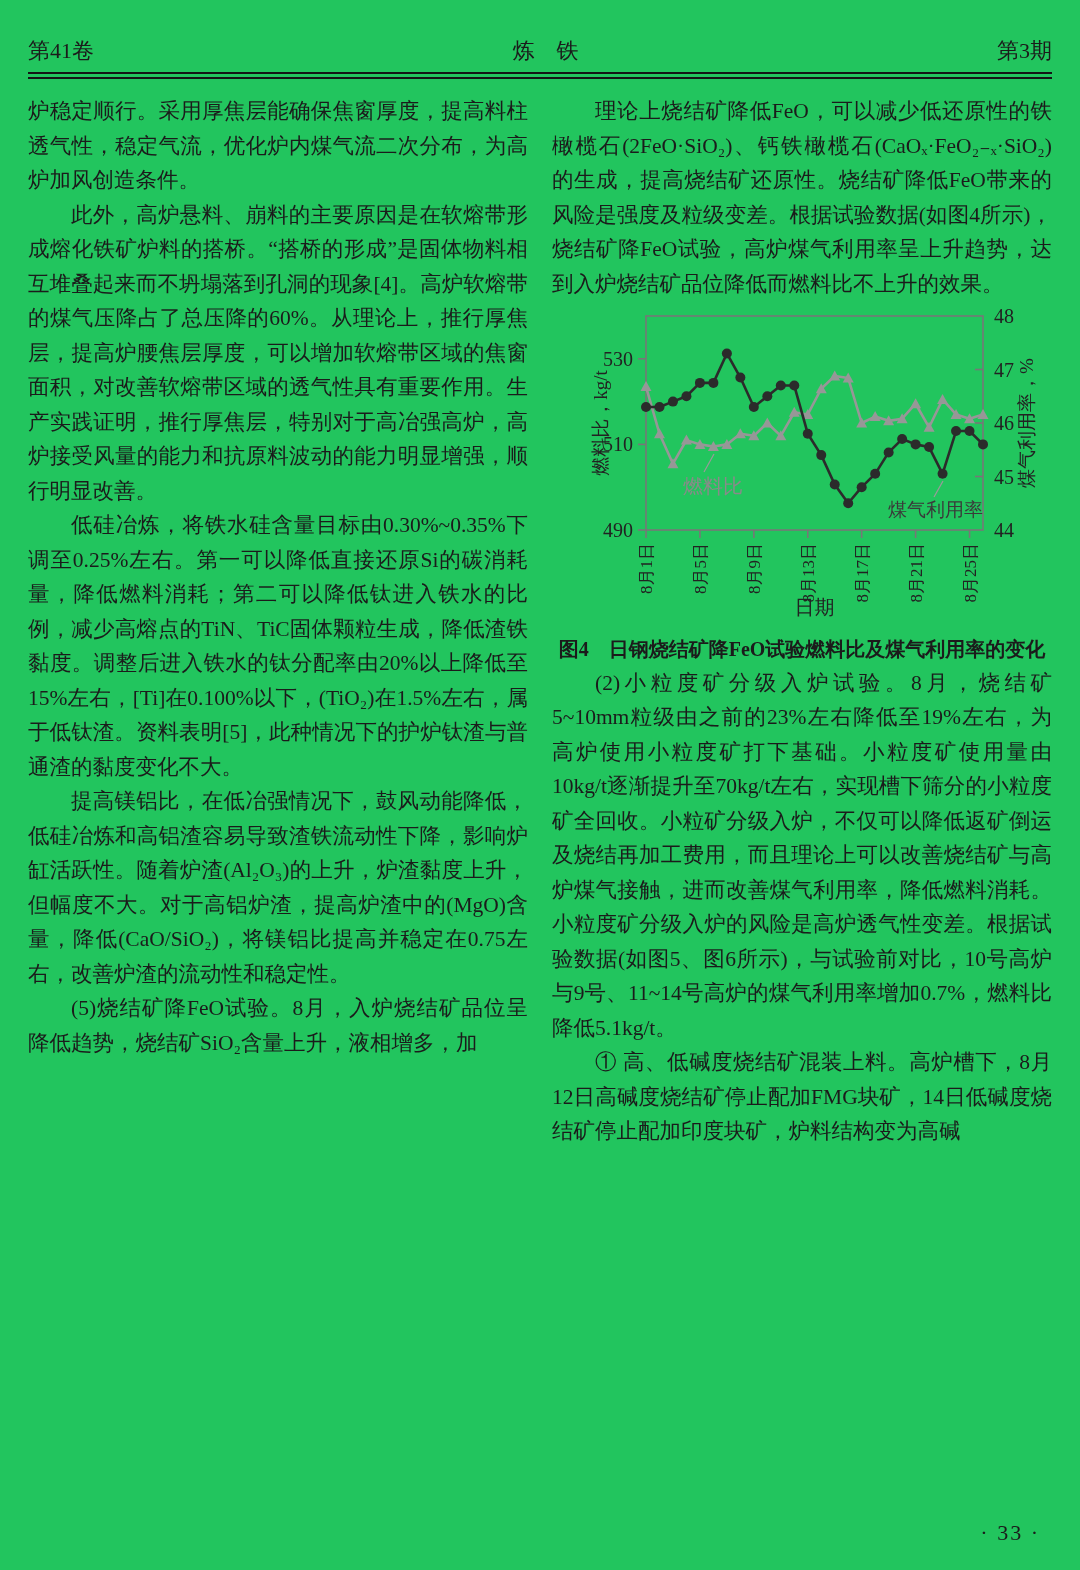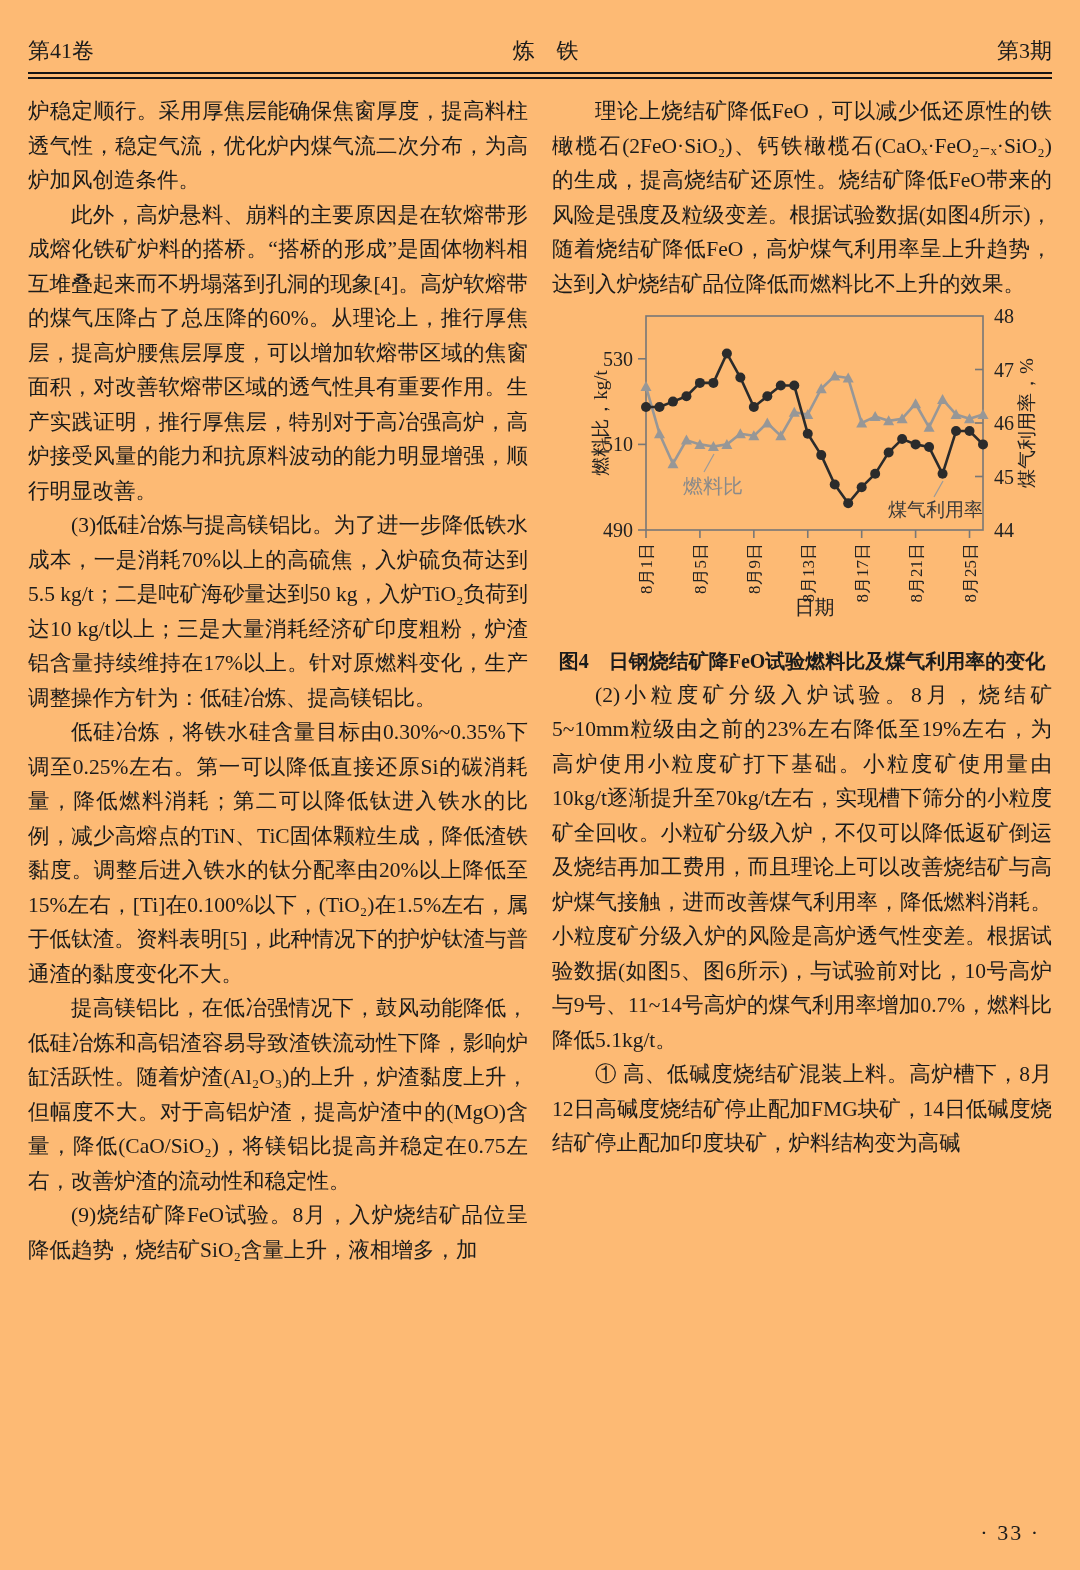--- a/index.html
+++ b/index.html
@@ -1,57 +1,56 @@
 <!DOCTYPE html>
 <html><head>
 <meta charset="utf-8">
 <style>
   html,body{margin:0;padding:0;background:#e8e8e8;}
-  .page{position:relative;width:1080px;height:1570px;background:#fdba74;overflow:hidden;
+  .page{position:relative;width:1080px;height:1570px;background:#22c55e;overflow:hidden;
         font-family:"Liberation Serif","DejaVu Serif",serif;color:#1b1b1b;}
   .hdr{position:absolute;top:36px;left:28px;right:28px;display:flex;
        justify-content:space-between;align-items:baseline;font-size:22px;}
   .rule{position:absolute;top:72px;left:28px;right:28px;height:3px;
         border-top:2px solid #151515;border-bottom:2px solid #151515;}
   .cols{position:absolute;top:94px;left:28px;width:1024px;display:flex;gap:24px;}
   .col{width:500px;font-size:21.5px;line-height:34.5px;text-align:justify;}
   .col p{margin:0;}
   .indent{text-indent:2em;}
   .noindent{text-indent:0;}
   .sec{margin:0;font-size:21.5px;line-height:34.5px;font-weight:600;font-style:italic;}
   figure{margin:2px 0 2px 0;width:500px;}
-  figcaption{font-size:20px;font-weight:bold;text-align:center;line-height:30px;margin-top:14px;}
+  figcaption{font-size:20px;font-weight:bold;text-align:center;line-height:30px;margin-top:2px;}
   .pagenum{position:absolute;top:1520px;right:40px;font-size:22px;letter-spacing:2px;text-align:right;}
   svg text{font-family:"Liberation Serif","DejaVu Serif",serif;}
 </style>
 </head>
 <body>
 
 <div class="page">
 
   <div class="hdr">
     <span>第41卷</span>
     <span>炼　铁</span>
     <span>第3期</span>
   </div>
   <div class="rule"></div>
 
   <div class="cols">
 
     <div class="col">
       <p class="noindent">炉稳定顺行。采用厚焦层能确保焦窗厚度，提高料柱透气性，稳定气流，优化炉内煤气流二次分布，为高炉加风创造条件。</p>
       <p class="indent">此外，高炉悬料、崩料的主要原因是在软熔带形成熔化铁矿炉料的搭桥。“搭桥的形成”是固体物料相互堆叠起来而不坍塌落到孔洞的现象[4]。高炉软熔带的煤气压降占了总压降的60%。从理论上，推行厚焦层，提高炉腰焦层厚度，可以增加软熔带区域的焦窗面积，对改善软熔带区域的透气性具有重要作用。生产实践证明，推行厚焦层，特别对于高冶强高炉，高炉接受风量的能力和抗原料波动的能力明显增强，顺行明显改善。</p>
-      <p class="indent">(3)低硅冶炼与提高镁铝比。为了进一步降低铁水成本，一是消耗70%以上的高硫焦，入炉硫负荷达到5.5 kg/t；二是吨矿海砂量达到50 kg，入炉TiO₂负荷到达10 kg/t以上；三是大量消耗经济矿印度粗粉，炉渣铝含量持续维持在17%以上。针对原燃料变化，生产调整操作方针为：低硅冶炼、提高镁铝比。</p>
       <p class="indent">低硅冶炼，将铁水硅含量目标由0.30%~0.35%下调至0.25%左右。第一可以降低直接还原Si的碳消耗量，降低燃料消耗；第二可以降低钛进入铁水的比例，减少高熔点的TiN、TiC固体颗粒生成，降低渣铁黏度。调整后进入铁水的钛分配率由20%以上降低至15%左右，[Ti]在0.100%以下，(TiO₂)在1.5%左右，属于低钛渣。资料表明[5]，此种情况下的护炉钛渣与普通渣的黏度变化不大。</p>
       <p class="indent">提高镁铝比，在低冶强情况下，鼓风动能降低，低硅冶炼和高铝渣容易导致渣铁流动性下降，影响炉缸活跃性。随着炉渣(Al₂O₃)的上升，炉渣黏度上升，但幅度不大。对于高铝炉渣，提高炉渣中的(MgO)含量，降低(CaO/SiO₂)，将镁铝比提高并稳定在0.75左右，改善炉渣的流动性和稳定性。</p>
-      <p class="indent">(9)烧结矿降FeO试验。8月，入炉烧结矿品位呈降低趋势，烧结矿SiO₂含量上升，液相增多，加</p>
+      <p class="indent">(5)烧结矿降FeO试验。8月，入炉烧结矿品位呈降低趋势，烧结矿SiO₂含量上升，液相增多，加</p>
     </div>
 
     <div class="col">
-      <p class="indent">理论上烧结矿降低FeO，可以减少低还原性的铁橄榄石(2FeO·SiO₂)、钙铁橄榄石(CaOₓ·FeO₂₋ₓ·SiO₂)的生成，提高烧结矿还原性。烧结矿降低FeO带来的风险是强度及粒级变差。根据试验数据(如图4所示)，随着烧结矿降低FeO，高炉煤气利用率呈上升趋势，达到入炉烧结矿品位降低而燃料比不上升的效果。</p>
+      <p class="indent">理论上烧结矿降低FeO，可以减少低还原性的铁橄榄石(2FeO·SiO₂)、钙铁橄榄石(CaOₓ·FeO₂₋ₓ·SiO₂)的生成，提高烧结矿还原性。烧结矿降低FeO带来的风险是强度及粒级变差。根据试验数据(如图4所示)，烧结矿降FeO试验，高炉煤气利用率呈上升趋势，达到入炉烧结矿品位降低而燃料比不上升的效果。</p>
 
       <figure>
         <svg width="500" height="318" viewBox="0 0 500 318">
             <rect x="94" y="13" width="337" height="214" fill="none" stroke="#777" stroke-width="1.6"></rect>
             <line x1="86" y1="227" x2="94" y2="227" stroke="#777" stroke-width="1.6"></line>
             <text x="81" y="234" text-anchor="end" font-size="20" fill="#222">490</text>
             <line x1="86" y1="141.4" x2="94" y2="141.4" stroke="#777" stroke-width="1.6"></line>
             <text x="81" y="148.4" text-anchor="end" font-size="20" fill="#222">510</text>
             <line x1="86" y1="55.80000000000001" x2="94" y2="55.80000000000001" stroke="#777" stroke-width="1.6"></line>
             <text x="81" y="62.80000000000001" text-anchor="end" font-size="20" fill="#222">530</text>

